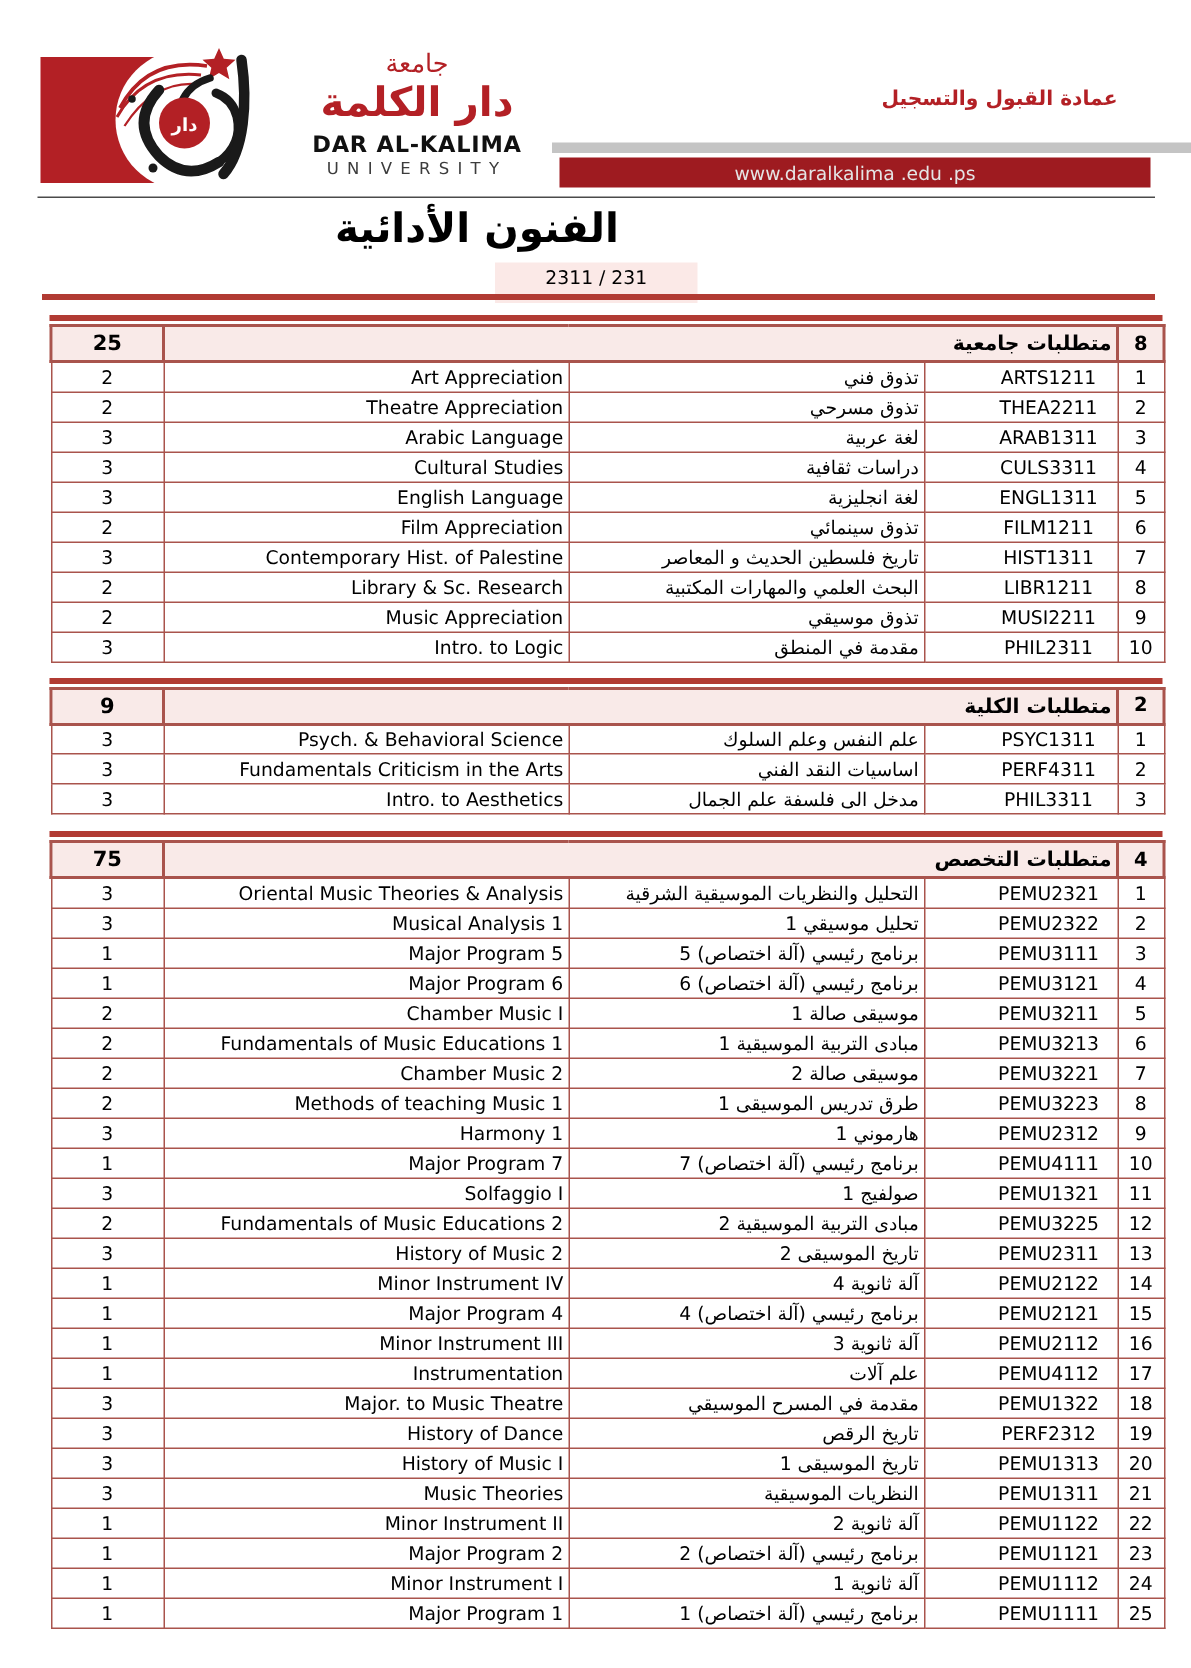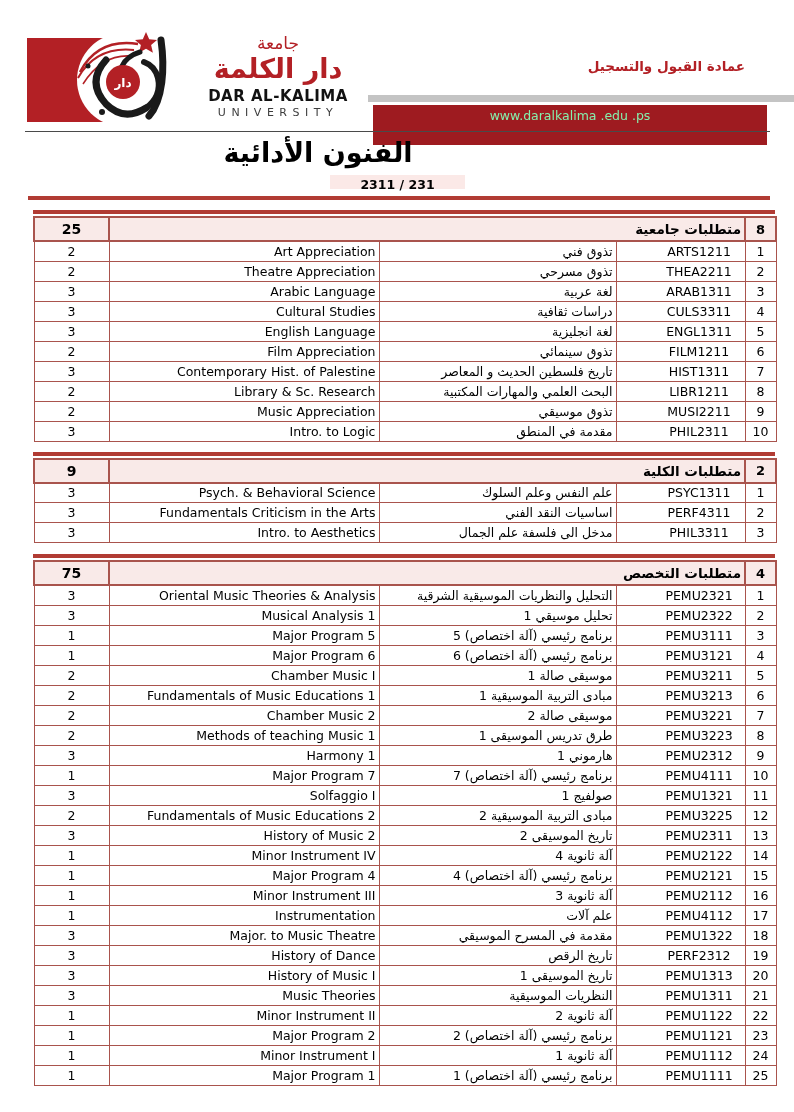--- a/index.html
+++ b/index.html
@@ -12,29 +12,29 @@
   .brand-ar-small { color:#b32025; font-weight:normal; font-size:17px; line-height:1.1; direction:rtl; }
   .brand-ar-large { color:#b32025; font-weight:bold; font-size:27px; line-height:1.15; direction:rtl; }
   .brand-en { color:#111; font-weight:bold; font-size:15px; letter-spacing:0.5px; margin-top:3px; white-space:nowrap; }
   .brand-en-sub { color:#3c3c3c; font-size:11px; letter-spacing:5.5px; margin-top:1px; white-space:nowrap; }
 
   .deanship { position:absolute; right:49px; top:58px; text-align:center; }
   .deanship-ar { color:#b32025; font-weight:bold; font-size:13.5px; direction:rtl; }
   .deanship-en { color:#111; font-weight:bold; font-size:12.5px; margin-top:1px; }
 
   .gray-bar { position:absolute; left:368px; top:95px; width:426px; height:7px; background:#c4c4c4; }
-  .www-bar  { position:absolute; left:373px; top:105px; width:394px; height:40px; background:#9e1b20;
-              color:#86efac; font-size:12.5px; text-align:center; line-height:22px; }
+  .www-bar  { position:absolute; left:373px; top:105px; width:394px; height:20px; background:#9e1b20;
+              color:#e5e5e5; font-size:12.5px; text-align:center; line-height:22px; }
   .header-rule { position:absolute; left:25px; top:131px; width:745px; height:1px; background:#4a4a4a; }
 
   
   .program-title { position:absolute; left:0; top:137px; width:636px; text-align:center;
                    font-weight:bold; font-size:27px; color:#000; direction:rtl; }
-  .code-strip { position:absolute; left:330px; top:175px; width:135px; height:14px; background:#fbe9e7;
-                text-align:center; font-weight:bold; font-size:12.5px; line-height:19px; color:#000; }
+  .code-strip { position:absolute; left:330px; top:175px; width:135px; height:27px; background:#fbe9e7;
+                text-align:center; font-weight:normal; font-size:12.5px; line-height:19px; color:#000; }
   .title-rule { position:absolute; left:28px; top:196px; width:742px; height:4px; background:#b13b33; }
 
   
   .tables-wrap { position:absolute; left:33px; top:210px; width:742px; }
   .req-table { width:742px; }
   .req-table.t2 { margin-top:10px; }
   .req-table.t3 { margin-top:11px; }
   .table-top-bar { height:4px; background:#b13b33; margin-bottom:2px; }
   table { border-collapse:collapse; table-layout:fixed; width:742px; }
   col.col-credits { width:75px; }

